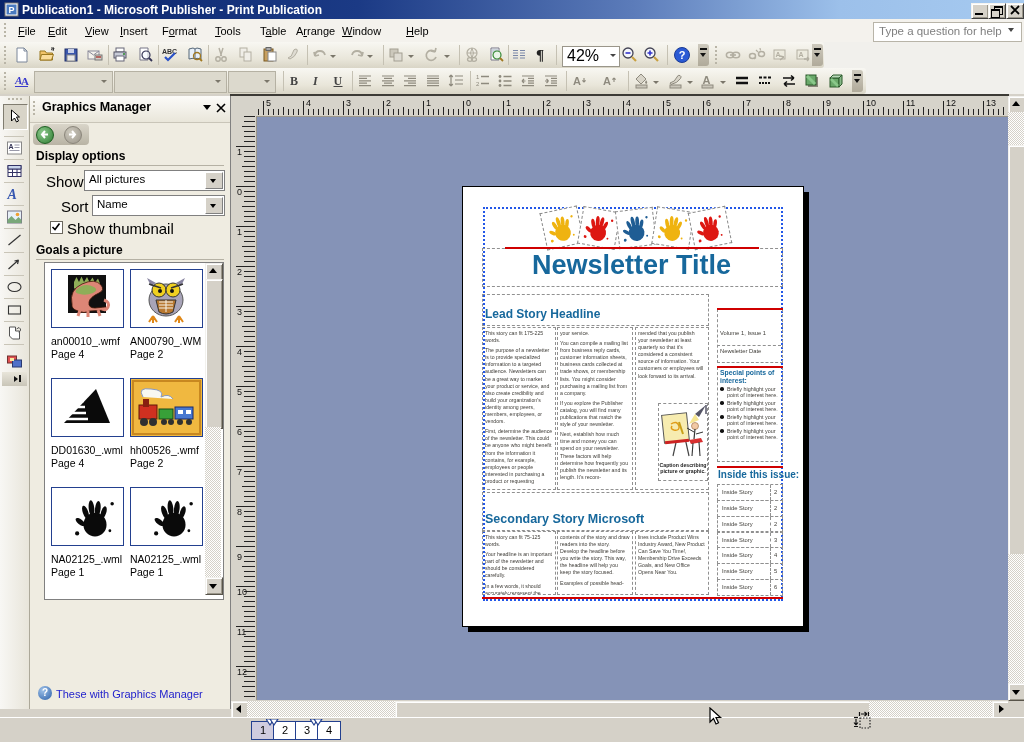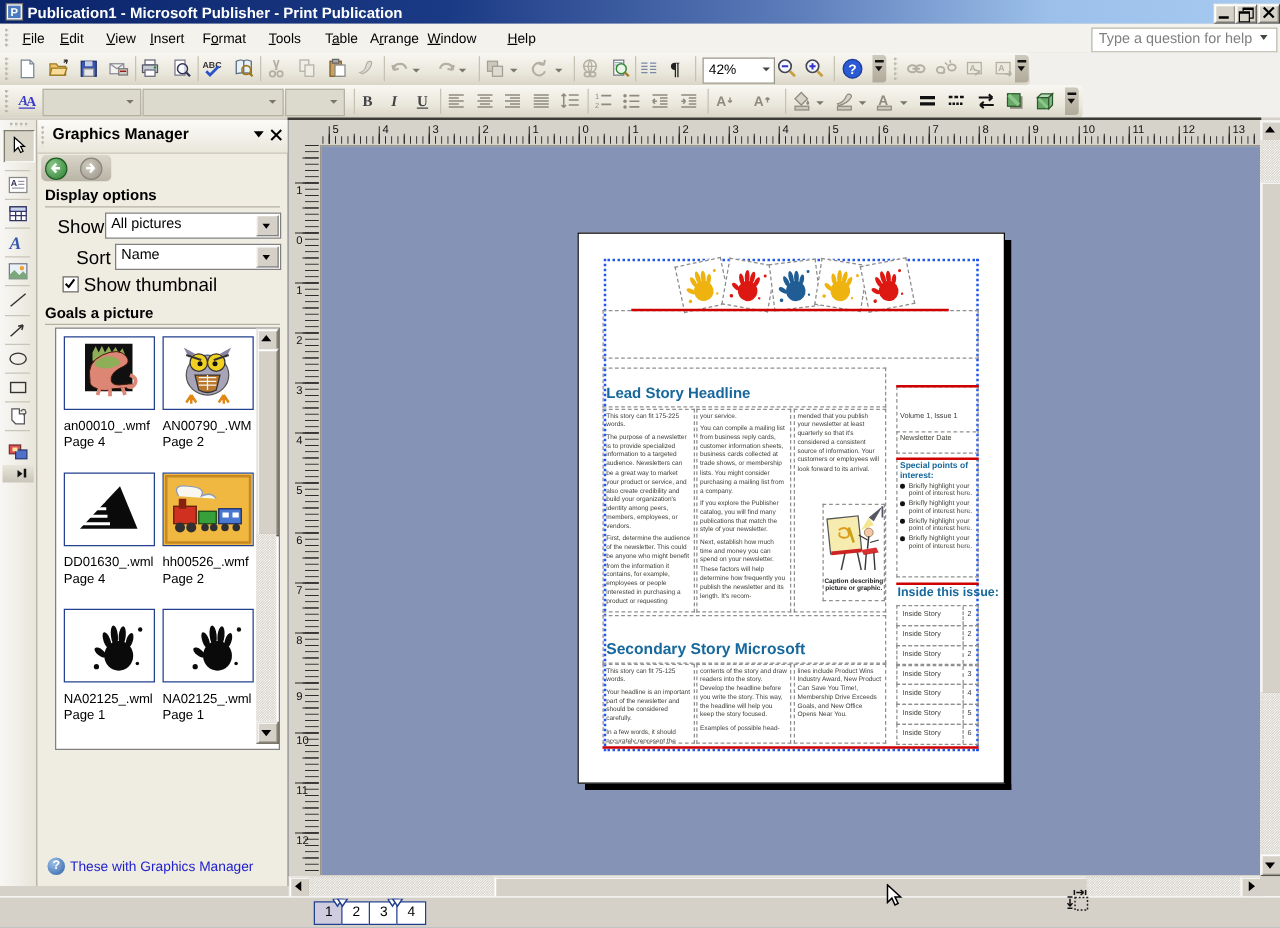--- a/index.html
+++ b/index.html
@@ -234,21 +234,21 @@
       <path d="M13 12 l3 3" stroke="#a07820" stroke-width="1.8"></path>
     </svg>
     <div class="abs" style="left:508px;top:45px;width:1px;height:20px;background:#c5c1b3;"></div>
     <svg class="abs" style="left:510px;top:46px" width="18" height="18" viewBox="0 0 18 18">
       <path d="M3 4.5 h5 M3 7 h5 M3 9.5 h5 M3 12 h5 M10 4.5 h5 M10 7 h5 M10 9.5 h5 M10 12 h5" stroke="#7a88a8" stroke-width="1"></path>
     </svg>
     <svg class="abs" style="left:533px;top:46px" width="18" height="18" viewBox="0 0 18 18">
       <text x="3" y="14" font-size="15" font-weight="bold" fill="#222" font-family="Liberation Serif">¶</text>
     </svg>
     <div class="abs" style="left:556px;top:45px;width:1px;height:20px;background:#c5c1b3;"></div>
-    <div class="abs" style="left:562px;top:46px;width:46px;height:19px;background:#fff;border:1px solid #9a968a;font-size:11px;line-height:18px;padding-left:4px;">42%</div>
+    <div class="abs" style="left:562px;top:46px;width:46px;height:19px;background:#fff;border:1px solid #9a968a;font-size:16px;line-height:18px;padding-left:4px;">42%</div>
     <div class="abs" style="left:608px;top:46px;width:11px;height:19px;background:#fff;border:1px solid #9a968a;border-left:none;"></div>
     <div class="abs dd" style="left:610px;top:54px;border-top-color:#444;"></div>
     <svg class="abs" style="left:620px;top:46px" width="18" height="18" viewBox="0 0 18 18">
       <circle cx="8" cy="7" r="5" fill="#f4f6fa" stroke="#445" stroke-width="1.3"></circle>
       <path d="M5.5 7 h5" stroke="#33c" stroke-width="1.6"></path>
       <path d="M12 11 l4 4" stroke="#c8a040" stroke-width="2.2"></path>
     </svg>
     <svg class="abs" style="left:642px;top:46px" width="18" height="18" viewBox="0 0 18 18">
       <circle cx="8" cy="7" r="5" fill="#f4f6fa" stroke="#445" stroke-width="1.3"></circle>
       <path d="M5.5 7 h5 M8 4.5 v5" stroke="#33c" stroke-width="1.6"></path>
@@ -643,20 +643,21 @@
         <use href="#hand" fill="#1f5d94"></use>
       </svg></div>
     <div class="pabs hcard" style="left:192px;top:23px;transform:rotate(9deg);"><svg width="30" height="31" viewBox="0 0 24 26" style="margin:2px 0 0 3px">
         <use href="#hand" fill="#efb310"></use>
       </svg></div>
     <div class="pabs hcard" style="left:229px;top:23px;transform:rotate(-11deg);"><svg width="30" height="31" viewBox="0 0 24 26" style="margin:2px 0 0 3px">
         <use href="#hand" fill="#dd1712"></use>
       </svg></div>
 <div class="pabs redline" style="left:43px;top:61px;width:254px;height:2px;"></div>
 <div class="pabs dash" style="left:20px;top:62px;width:299px;height:37px;"></div>
+<div class="pabs" style="left:20px;top:64px;width:299px;text-align:center;font-size:27px;font-weight:bold;color:#17689c;letter-spacing:0px;">Newsletter Title</div>
 
 <div class="pabs dash" style="left:20px;top:108px;width:225px;height:30px;"></div>
 <div class="pabs blueheading" style="left:23px;top:121px;font-size:12px;">Lead Story Headline</div>
 <div class="pabs dash bodytext" style="left:20px;top:141px;width:68px;height:157px;padding:2px;">
       <p>This story can fit 175-225 words.</p>
       <p>The purpose of a newsletter is to provide specialized information to a targeted audience. Newsletters can be a great way to market your product or service, and also create credibility and build your organization's identity among peers, members, employees, or vendors.</p>
       <p>First, determine the audience of the newsletter. This could be anyone who might benefit from the information it contains, for example, employees or people interested in purchasing a product or requesting</p>
     </div>
 <div class="pabs dash bodytext" style="left:95px;top:141px;width:70px;height:157px;padding:2px;">
       <p>your service.</p>

